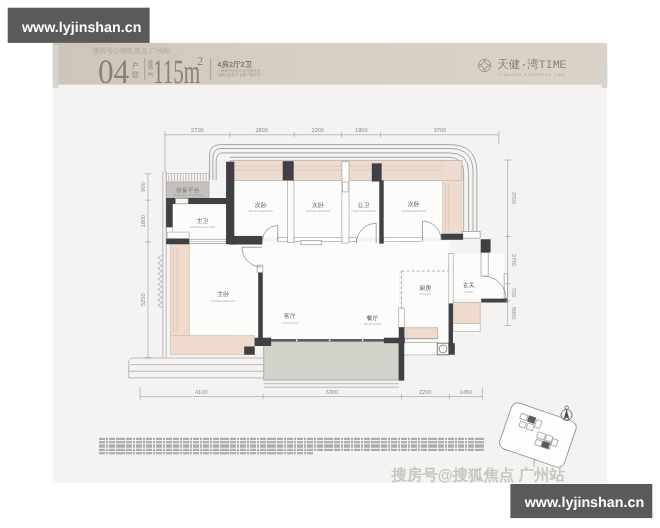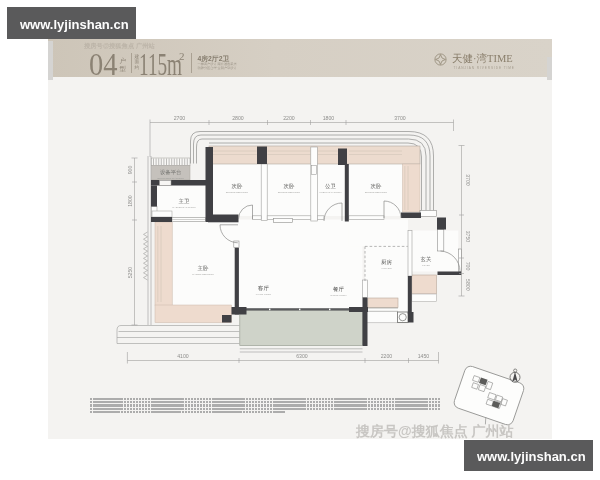--- a/index.html
+++ b/index.html
@@ -30,21 +30,21 @@
 <div class="abs" style="left:179px;top:50px;font-family:'Liberation Serif',serif;font-size:11px;color:#8b8274;">2</div>
 
 <div class="abs" style="left:191px;top:53px;width:1px;height:20px;background:#aaa193;"></div>
 
 <div class="abs" style="left:197.5px;top:53.5px;font-size:6.8px;color:#847b6c;font-weight:bold;">4房2厅2卫</div>
 
 <div class="abs" style="left:197.5px;top:63px;font-size:3.2px;line-height:3.5px;color:#9d9588;">一梯两户设计 南北通透采光<br>动静分区合理 全明户型设计</div>
 
 <div class="abs" style="left:84px;top:42px;font-size:6.3px;font-weight:bold;color:#b5ada1;opacity:.75;">搜房号@搜狐焦点 广州站</div>
 
-<div class="abs" style="left:452px;top:52px;font-family:Liberation Serif, serif;font-size:10.5px;color:#8a7f6c;">天健·湾TIME</div>
+<div class="abs" style="left:452px;top:52px;font-family:Liberation Mono, monospace;font-size:10.5px;color:#8a7f6c;">天健·湾TIME</div>
 
 <div class="abs" style="left:453.5px;top:66px;font-size:3.2px;letter-spacing:0.9px;color:#a59d8f;">TIANJIAN RIVERSIDE TIME</div>
 
 <svg class="abs" style="left:434px;top:53px;" width="13" height="13" viewBox="0 0 13 13">
   <circle cx="6.5" cy="6.5" r="5.6" fill="none" stroke="#8a7f6c" stroke-width="0.7"></circle>
   <path d="M6.5 1.6 L8 5 L11.4 6.5 L8 8 L6.5 11.4 L5 8 L1.6 6.5 L5 5 Z" fill="none" stroke="#8a7f6c" stroke-width="0.7"></path>
 </svg>
 
 <div class="abs" style="left:7px;top:7px;width:129px;height:32px;background:#5a5a5b;"></div>
 

